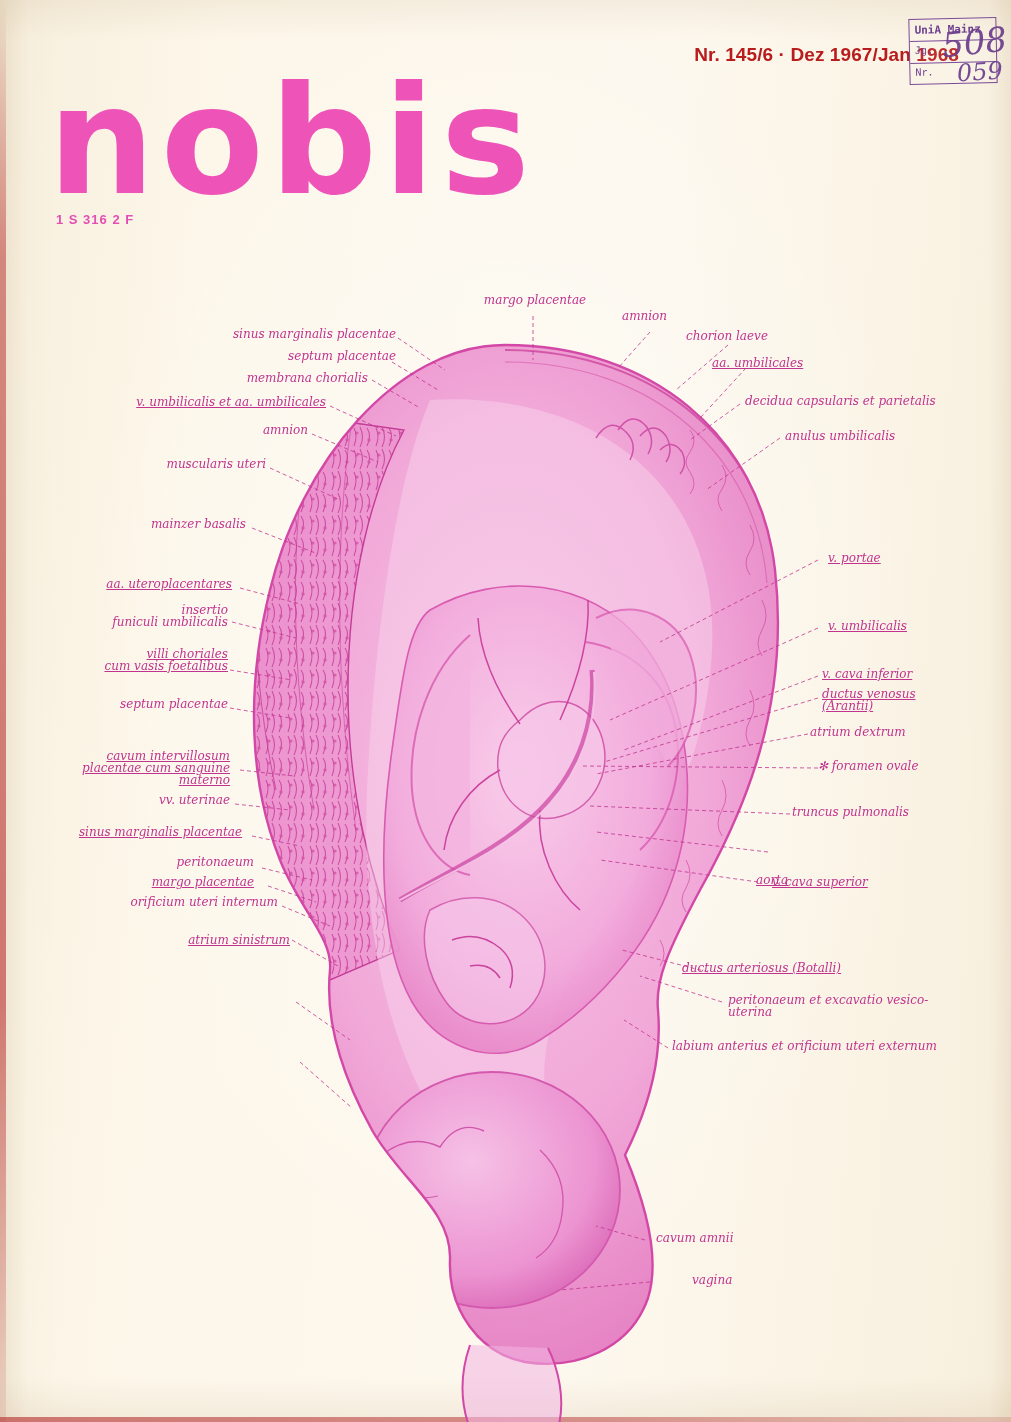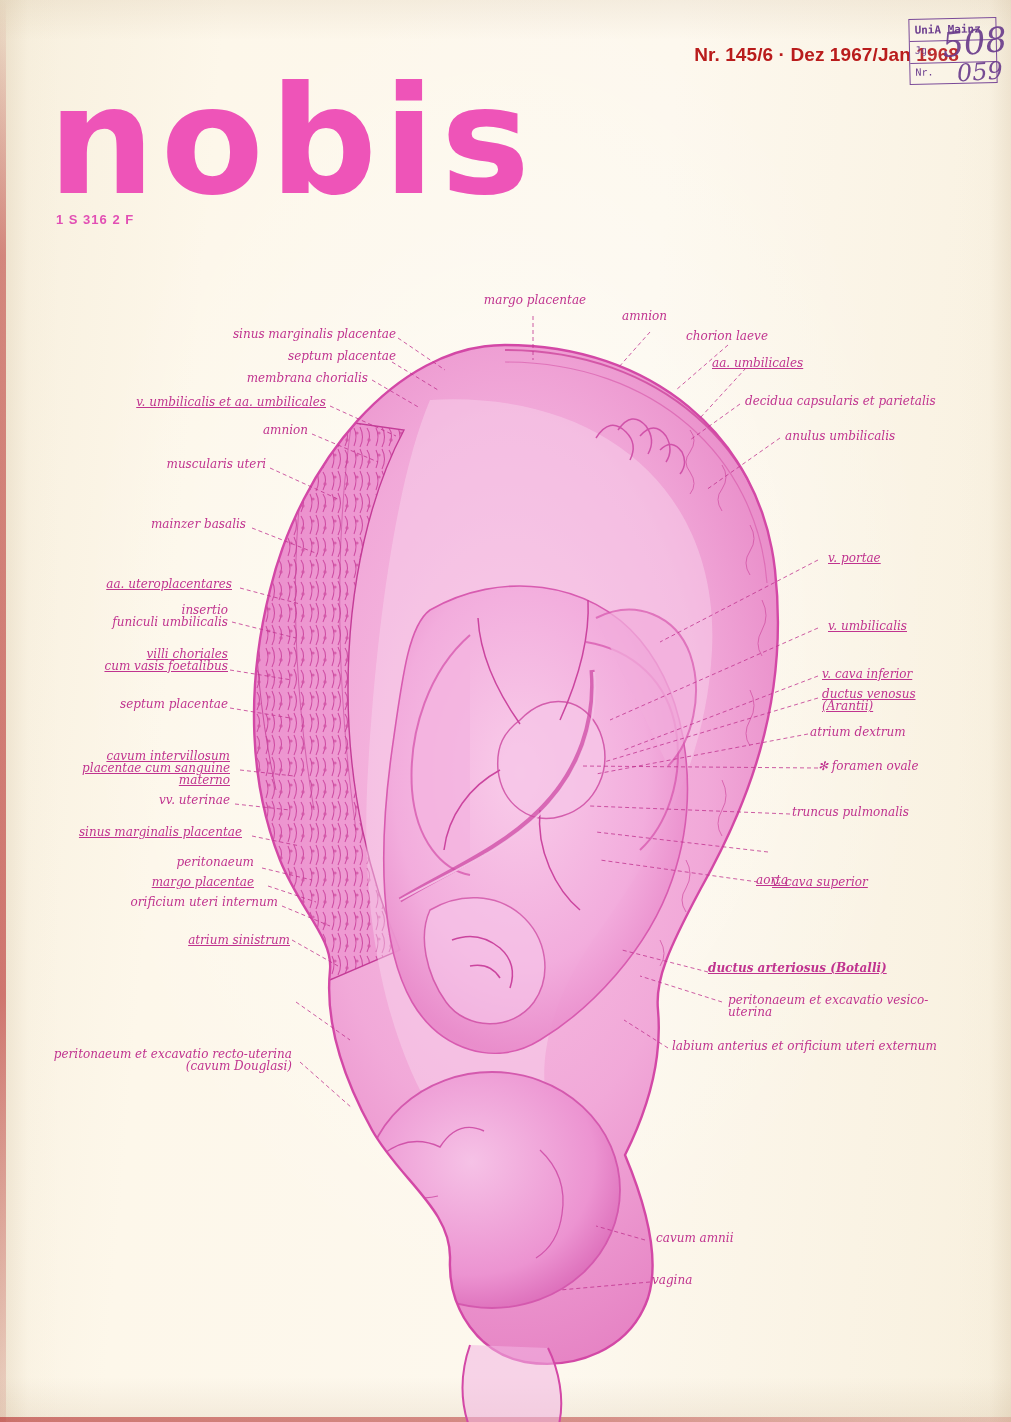--- a/index.html
+++ b/index.html
@@ -392,35 +392,33 @@
   <div class="lbl r" style="left:52px; top:448px; width:176px;">septum placentae</div>
   <div class="lbl r u" style="left:40px; top:500px; width:190px;font-style:italic;">cavum intervillosum
 placentae cum sanguine
 materno</div>
   <div class="lbl r" style="left:40px; top:544px; width:190px;">vv. uterinae</div>
   <div class="lbl r u" style="left:30px; top:576px; width:212px;">sinus marginalis placentae</div>
   <div class="lbl r" style="left:30px; top:606px; width:224px;">peritonaeum</div>
   <div class="lbl r u" style="left:30px; top:626px; width:224px;">margo placentae</div>
   <div class="lbl r" style="left:38px; top:646px; width:240px;">orificium uteri internum</div>
   <div class="lbl r u" style="left:60px; top:684px; width:230px;">atrium sinistrum</div>
-  <div class="lbl r" style="left:10px; top:798px; width:282px;">peritonaeum et excavatio recto-uterina
-(cavum Douglasi)</div>
 
   <div class="lbl" style="left:745px; top:145px;">decidua capsularis et parietalis</div>
   <div class="lbl" style="left:785px; top:180px;">anulus umbilicalis</div>
   <div class="lbl u" style="left:828px; top:302px;">v. portae</div>
   <div class="lbl u" style="left:828px; top:370px;">v. umbilicalis</div>
   <div class="lbl u" style="left:822px; top:418px;">v. cava inferior</div>
   <div class="lbl u" style="left:822px; top:438px; white-space:pre;">ductus venosus
 (Arantii)</div>
   <div class="lbl" style="left:810px; top:476px;">atrium dextrum</div>
   <div class="lbl" style="left:818px; top:510px;">✻ foramen ovale</div>
   <div class="lbl" style="left:792px; top:556px;">truncus pulmonalis</div>
   <div class="lbl u" style="left:772px; top:594px;margin-top:32px;">v. cava superior</div>
   <div class="lbl u" style="left:756px; top:624px;">aorta</div>
-  <div class="lbl u" style="left:708px; top:712px;font-weight:bold;">ductus arteriosus (Botalli)</div>
+  <div class="lbl u" style="left:682px; top:712px;">ductus arteriosus (Botalli)</div>
   <div class="lbl" style="left:728px; top:744px;">peritonaeum et excavatio vesico-
 uterina</div>
   <div class="lbl" style="left:672px; top:790px;">labium anterius et orificium uteri externum</div>
 
   <div class="lbl" style="left:656px; top:982px;">cavum amnii</div>
-  <div class="lbl" style="left:652px; top:1024px;">vagina</div>
+  <div class="lbl" style="left:692px; top:1024px;">vagina</div>
 </div>
 
 </body></html>

